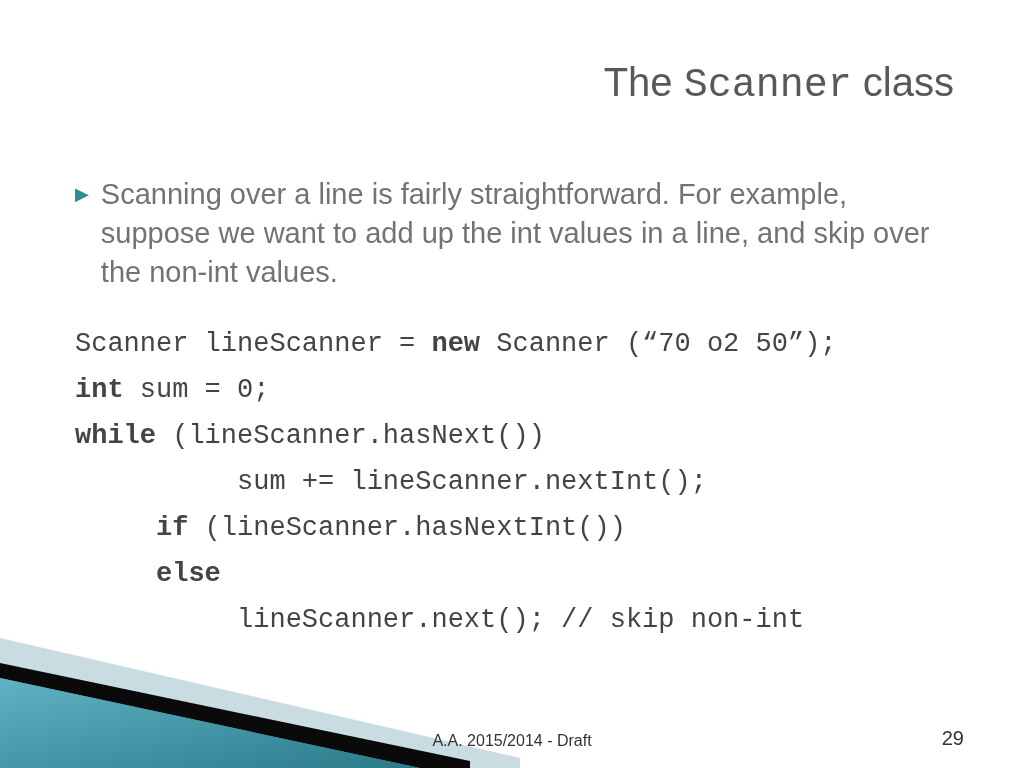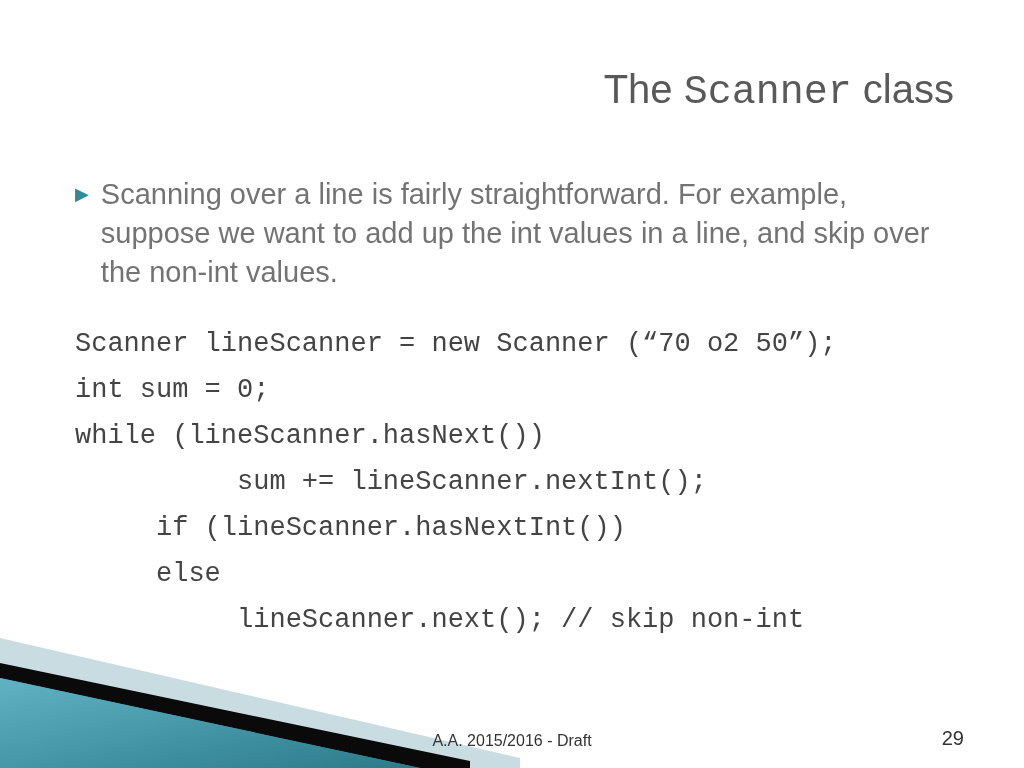--- a/index.html
+++ b/index.html
@@ -10,21 +10,21 @@
     body {
       width: 1024px;
       height: 768px;
       background: white;
       font-family: 'Trebuchet MS', 'Segoe UI', sans-serif;
       position: relative;
       overflow: hidden;
     }
     .slide-title {
       position: absolute;
-      top: 67px;
+      top: 60px;
       right: 70px;
       font-size: 40px;
       color: #595959;
       font-weight: normal;
       text-align: center;
     }
     .slide-title .code-part {
       font-family: 'Courier New', monospace;
     }
     .content {
@@ -51,21 +51,21 @@
       line-height: 1.35;
     }
     .code-block {
       font-family: 'Courier New', monospace;
       font-size: 27px;
       color: #444;
       line-height: 1.7;
       margin-top: 10px;
     }
     .code-block .kw {
-      font-weight: normal;
+      font-weight: bold;
     }
     .code-line {
       white-space: pre;
     }
     .footer-text {
       position: absolute;
       left: 50%;
       transform: translateX(-50%);
       bottom: 18px;
       font-size: 16px;
@@ -117,14 +117,14 @@
   <polygon points="0,40 420,130 0,130" fill="#3f93a3"></polygon>
   <polygon points="0,40 420,130 0,130" fill="url(#grad1)"></polygon>
   <defs>
     <linearGradient id="grad1" x1="0%" y1="0%" x2="100%" y2="100%">
       <stop offset="0%" stop-color="#61b3c4"></stop>
       <stop offset="100%" stop-color="#2a7a8a"></stop>
     </linearGradient>
   </defs>
 </svg>
 
-<div class="footer-text">A.A. 2015/2016  -  Draft</div>
+<div class="footer-text">A.A. 2015/2014  -  Draft</div>
 <div class="page-number">29</div>
 
 </body></html>

